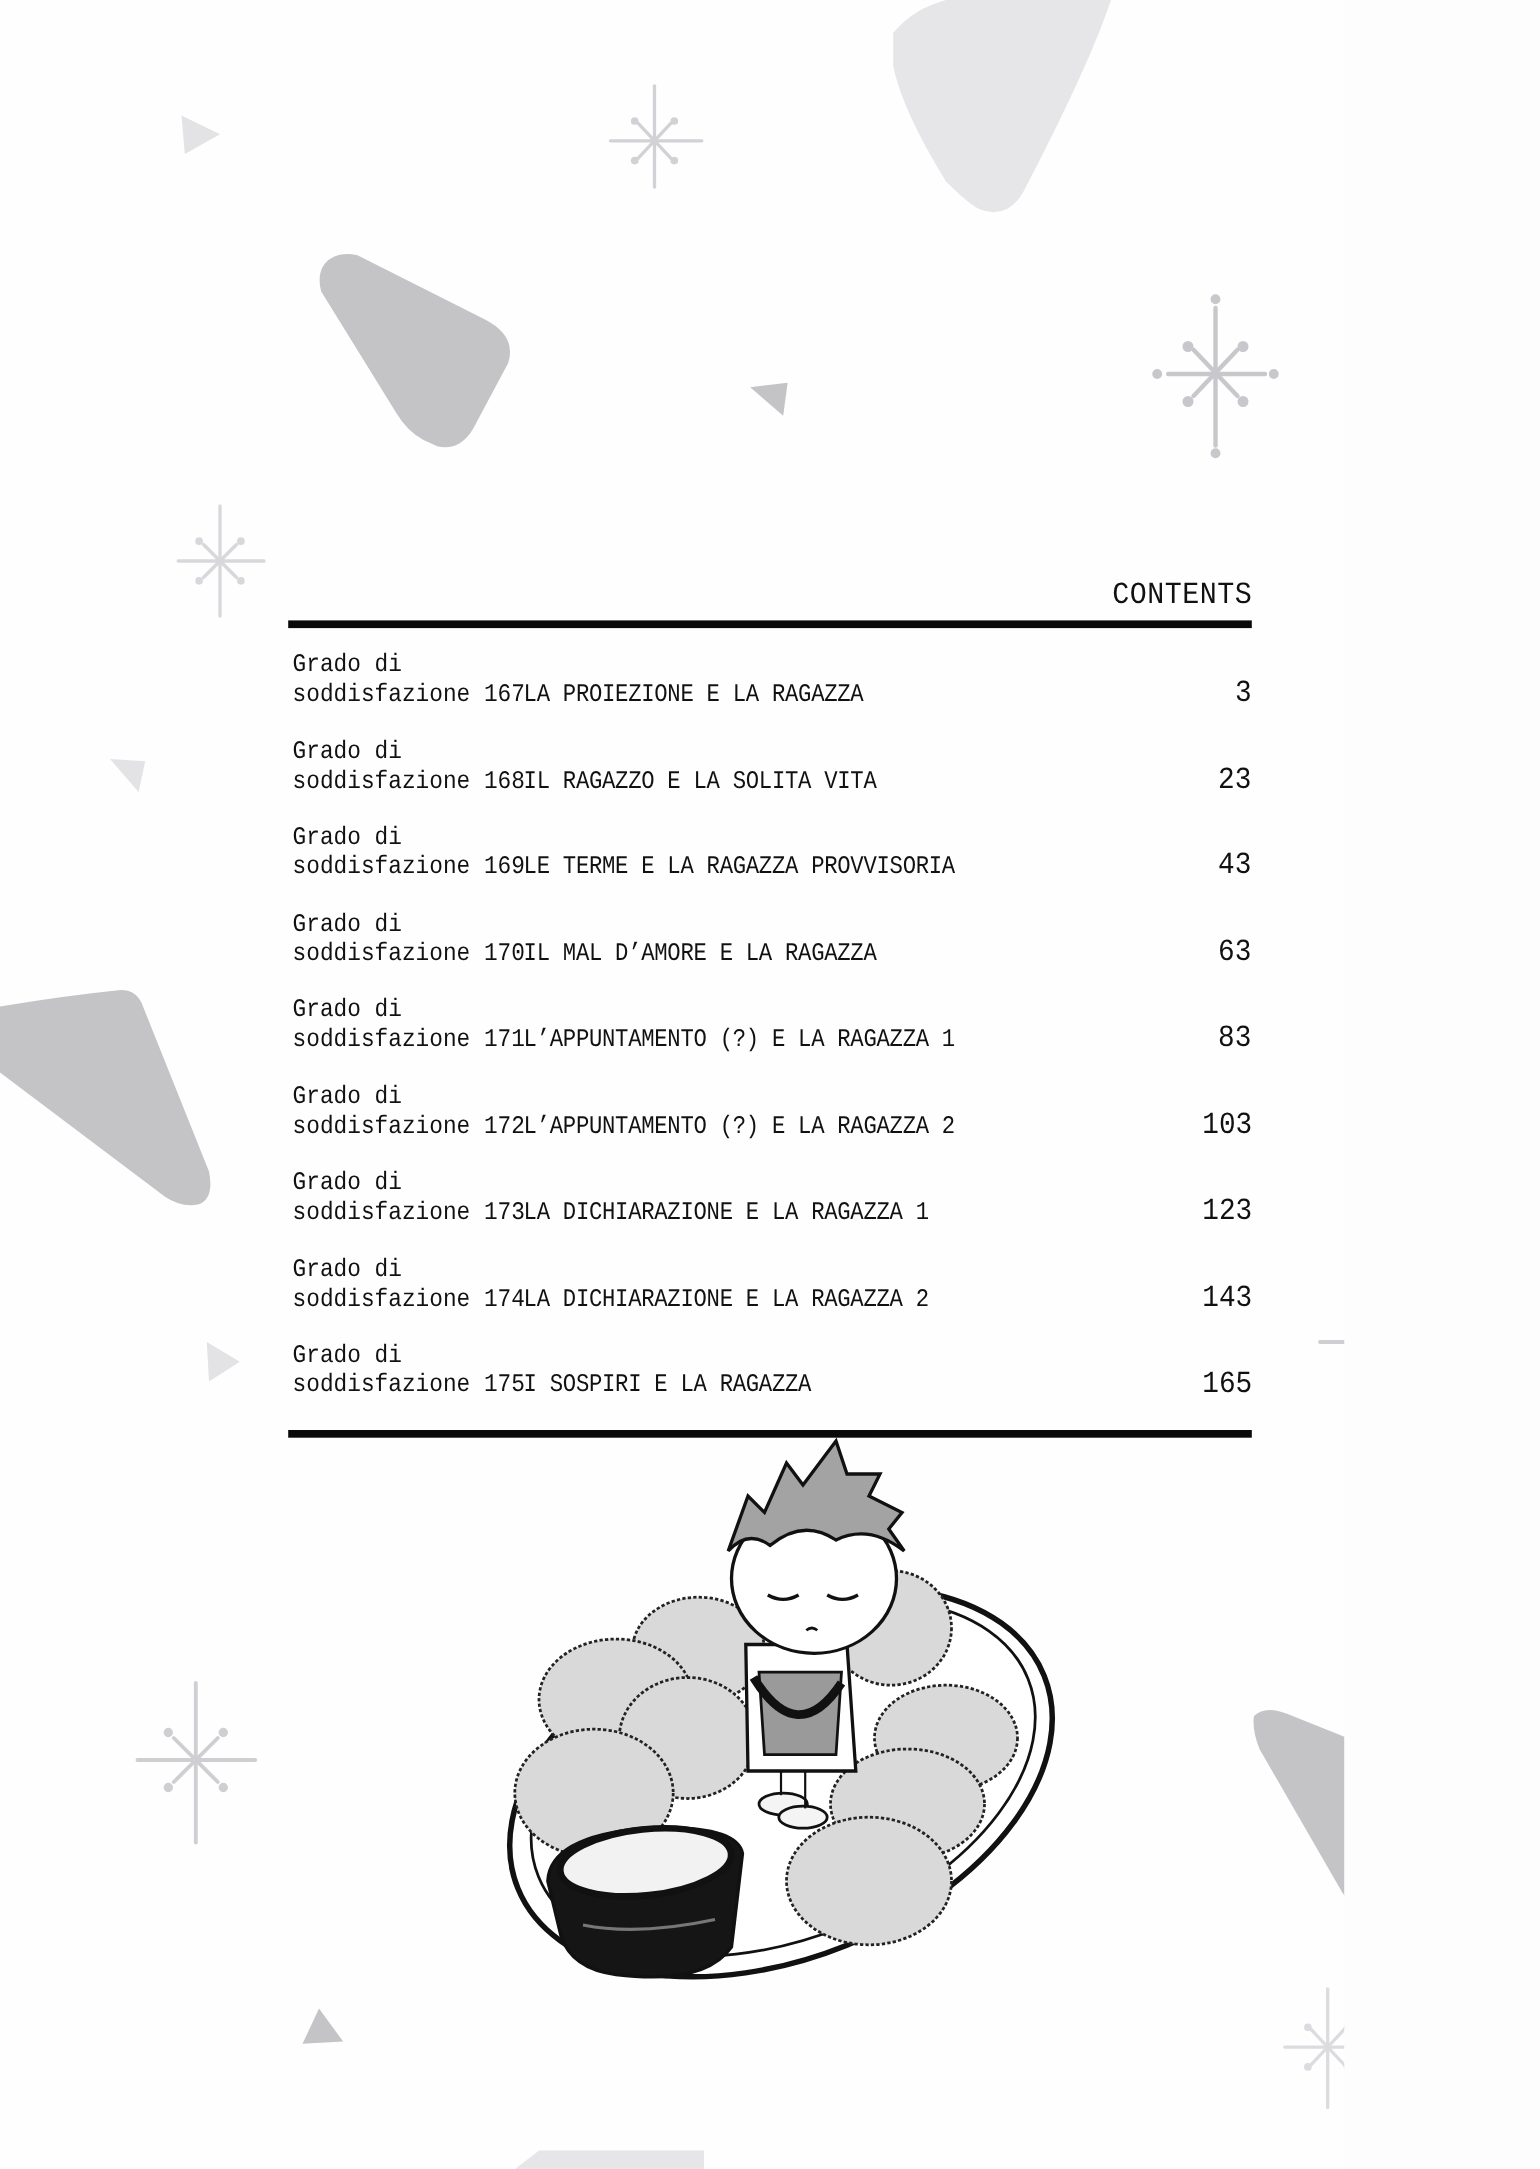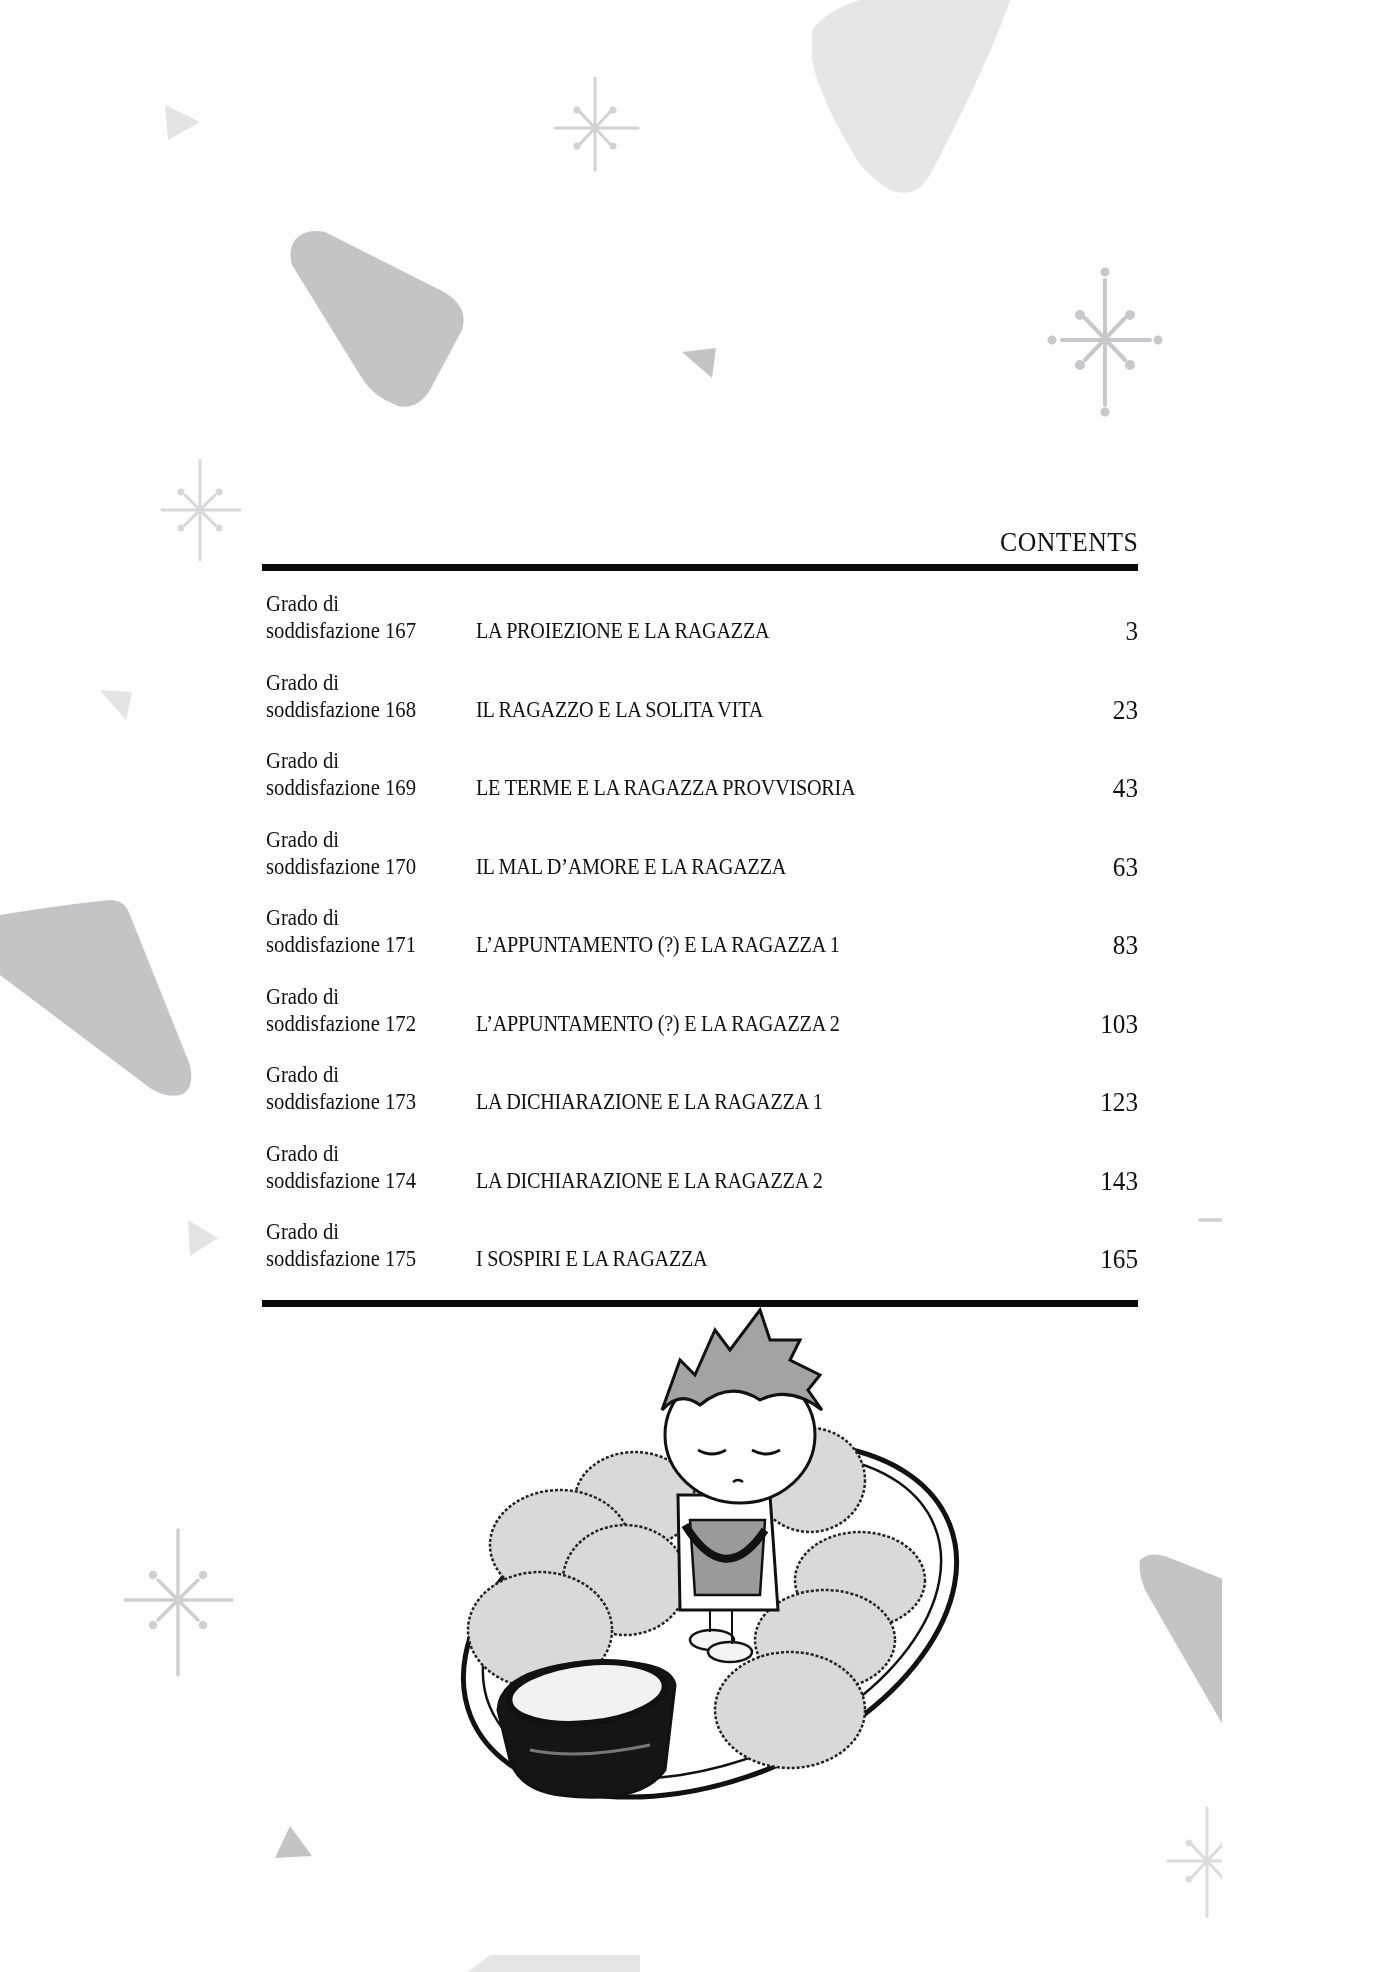--- a/index.html
+++ b/index.html
@@ -6,21 +6,21 @@
       margin: 0;
       padding: 0;
       background: #fdfdfd;
     }
     .page {
       position: relative;
       width: 1222px;
       height: 1972px;
       overflow: hidden;
       background: #fefefe;
-      font-family: Liberation Serif, serif;
+      font-family: Liberation Mono, monospace;
       color: #111;
       text-align: right;
     }
     .deco {
       position: absolute;
       left: 0; top: 0;
       width: 1400px; height: 1972px;
       pointer-events: none;
     }
     .toc {

